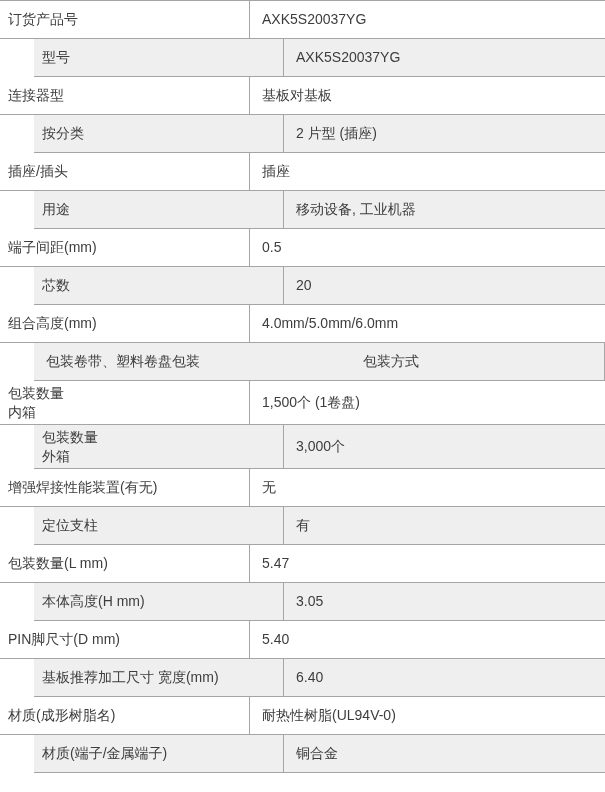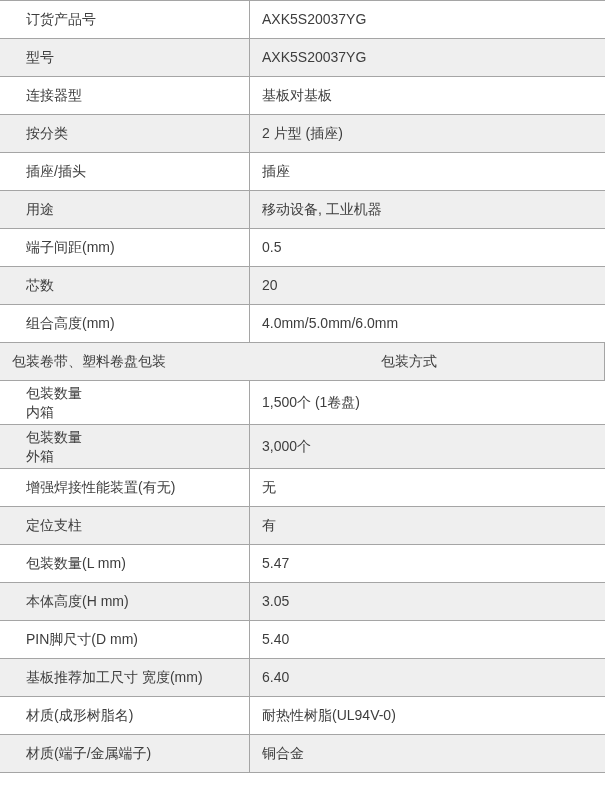--- a/index.html
+++ b/index.html
@@ -21,35 +21,36 @@
   .spec-row {
     display: flex;
     align-items: stretch;
     height: 38px;
     box-sizing: border-box;
     border-bottom: 1px solid var(--border, #a5a5a5);
     background: #ffffff;
   }
   .spec-row.alt {
     background: var(--row-alt-bg, #efefef);
+    margin-left: 34px;
   }
   .spec-row.tall {
     height: 44px;
   }
   .cell {
     display: flex;
     align-items: center;
     font-size: 14px;
     color: var(--text, #3d3d3d);
     line-height: 19px;
   }
   .label-cell {
     width: 250px;
     box-sizing: border-box;
-    padding-left: 26px;
+    padding-left: 8px;
     padding-right: 8px;
     border-right: 1px solid var(--border, #a5a5a5);
     white-space: pre-line;
   }
   .value-cell {
     flex: 1;
     padding-left: 12px;
   }
 </style>
 </head>

